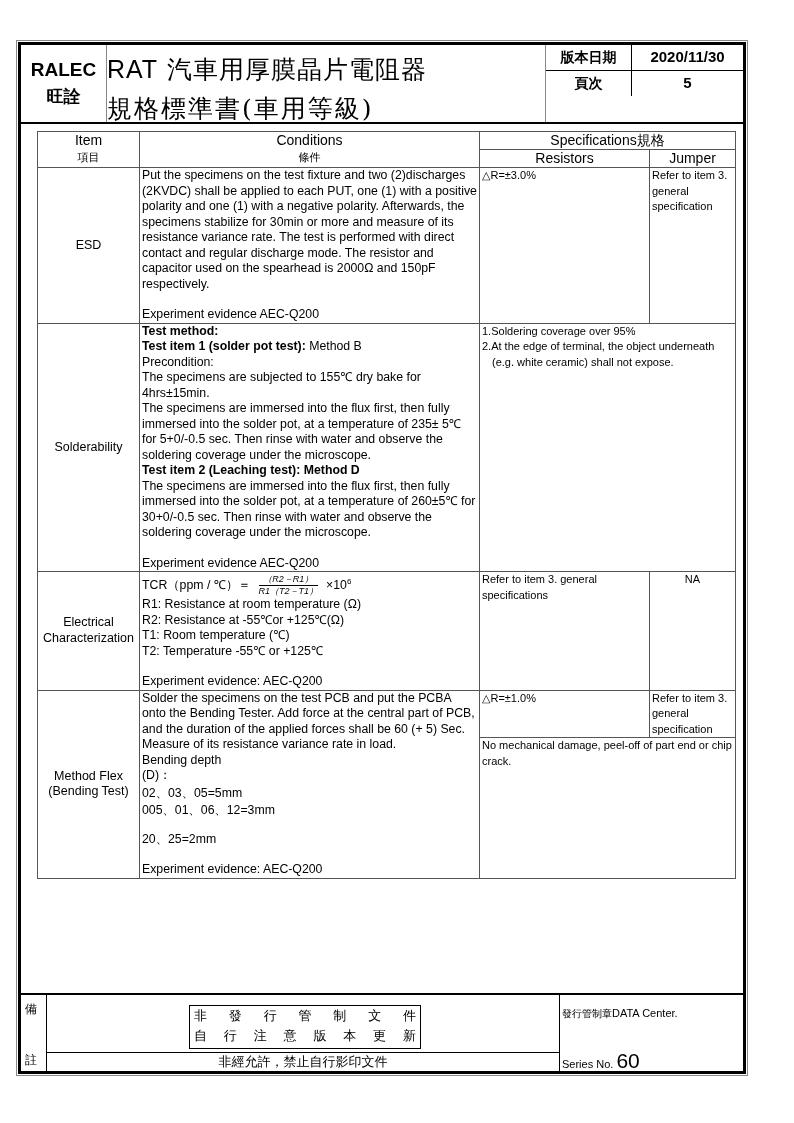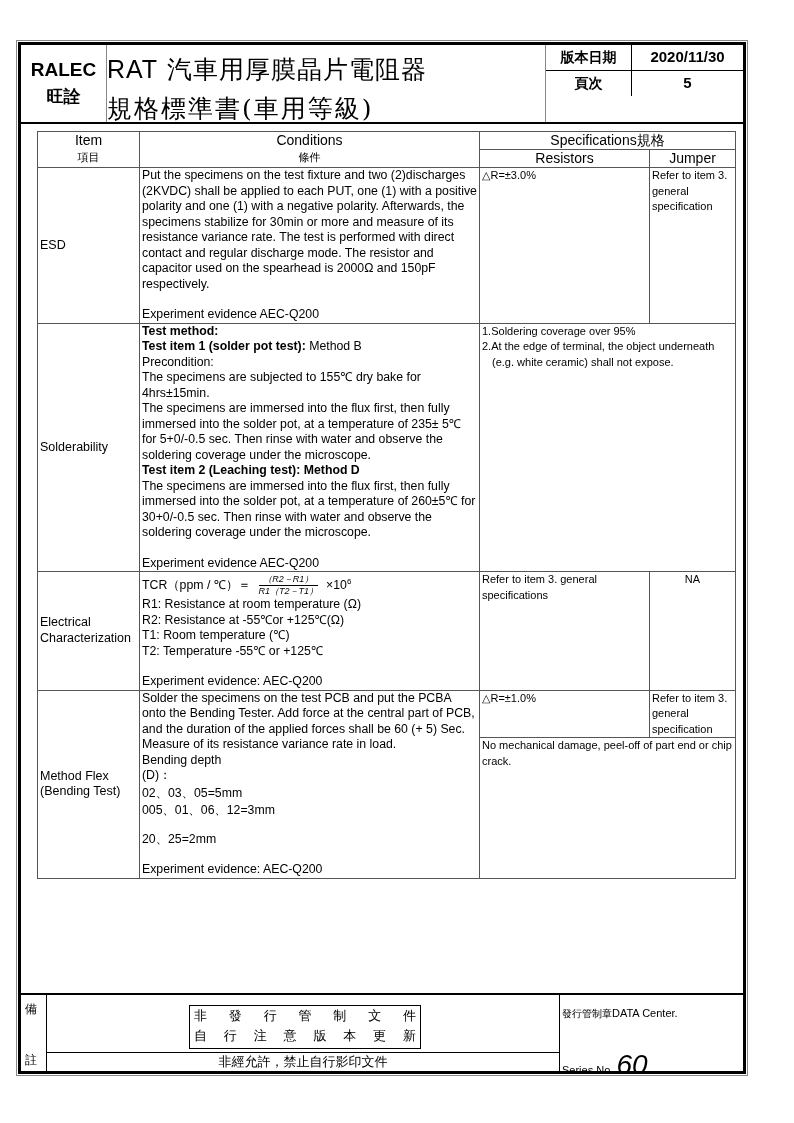--- a/index.html
+++ b/index.html
@@ -16,21 +16,21 @@
   .hdr .meta { position:absolute; left:525px; top:0; width:197px; height:77px; }
   .meta .row { height:25px; border-bottom:1px solid #000; display:flex; }
   .meta .row:last-child { border-bottom:none; }
   .meta .k { width:85px; border-right:1px solid #000; text-align:center; font-weight:bold; font-size:14px; line-height:24px; font-family:"DejaVu Serif", serif; }
   .meta .v { flex:1; text-align:center; font-weight:bold; font-size:15px; line-height:24px; }
 
   table.spec { position:absolute; left:16px; top:86px; width:698px; border-collapse:collapse; table-layout:fixed; font-size:12px; }
   table.spec td, table.spec th { border:1px solid #555; vertical-align:top; padding:0 2px; line-height:15.5px; font-weight:normal; }
   table.spec th { text-align:center; font-size:14px; line-height:17px; padding:0; }
   table.spec th.zh { font-family:"DejaVu Serif", serif; font-size:11px; line-height:15px; }
-  td.item { vertical-align:middle !important; font-size:12.5px; line-height:16px;margin-left:44px; }
+  td.item { text-align:center; vertical-align:middle !important; font-size:12.5px; line-height:16px;margin-left:44px; }
   td.cond { font-size:12.3px; }
   td.small { font-size:11px; line-height:13px; }
   .b { font-weight:bold; }
   .gap { height:15px; }
   .frac { display:inline-block; vertical-align:middle; text-align:center; font-style:italic; font-size:9px; line-height:11px; margin:0 8px; }
   .frac .num { display:block; border-bottom:1px solid #000; padding:0 4px; }
   .frac .den { display:block; }
   sup { font-size:8px; }
 
   .foot { position:absolute; left:0; top:948px; width:722px; height:78px; border-top:2px solid #000; }
@@ -38,21 +38,21 @@
   .side .c1 { position:absolute; top:6px; left:4px; }
   .side .c2 { position:absolute; bottom:4px; left:4px; }
   .foot .mid { position:absolute; left:26px; top:0; width:512px; height:78px; border-right:1px solid #000; }
   .stamp { position:absolute; left:142px; top:10px; width:230px; height:42px; border:1px solid #000; font-family:"DejaVu Serif", serif; font-size:13px; }
   .stamp .sl { display:flex; justify-content:space-between; padding:0 4px; line-height:20px; }
   .mid .note { position:absolute; left:0; top:57px; width:512px; border-top:1px solid #000; text-align:center; font-family:Liberation Mono, monospace; font-size:13px; line-height:20px; }
   .foot .right { position:absolute; left:539px; top:0; width:183px; height:78px; }
   .right .dc { position:absolute; left:2px; top:12px; font-size:11px; }
   .right .dc .zh { font-family:"DejaVu Serif", serif; font-size:10px; }
   .right .sn { position:absolute; left:2px; top:54px; font-size:11px; }
-  .right .sn .num { font-size:28px;font-style:italic; }
+  .right .sn .num { font-size:21px; }
 </style>
 </head>
 <body>
 
 <div class="frame">
   <div class="hdr">
     <div class="logo">
       <span class="en">RALEC</span>
       <span class="zh">旺詮</span>
     </div>

